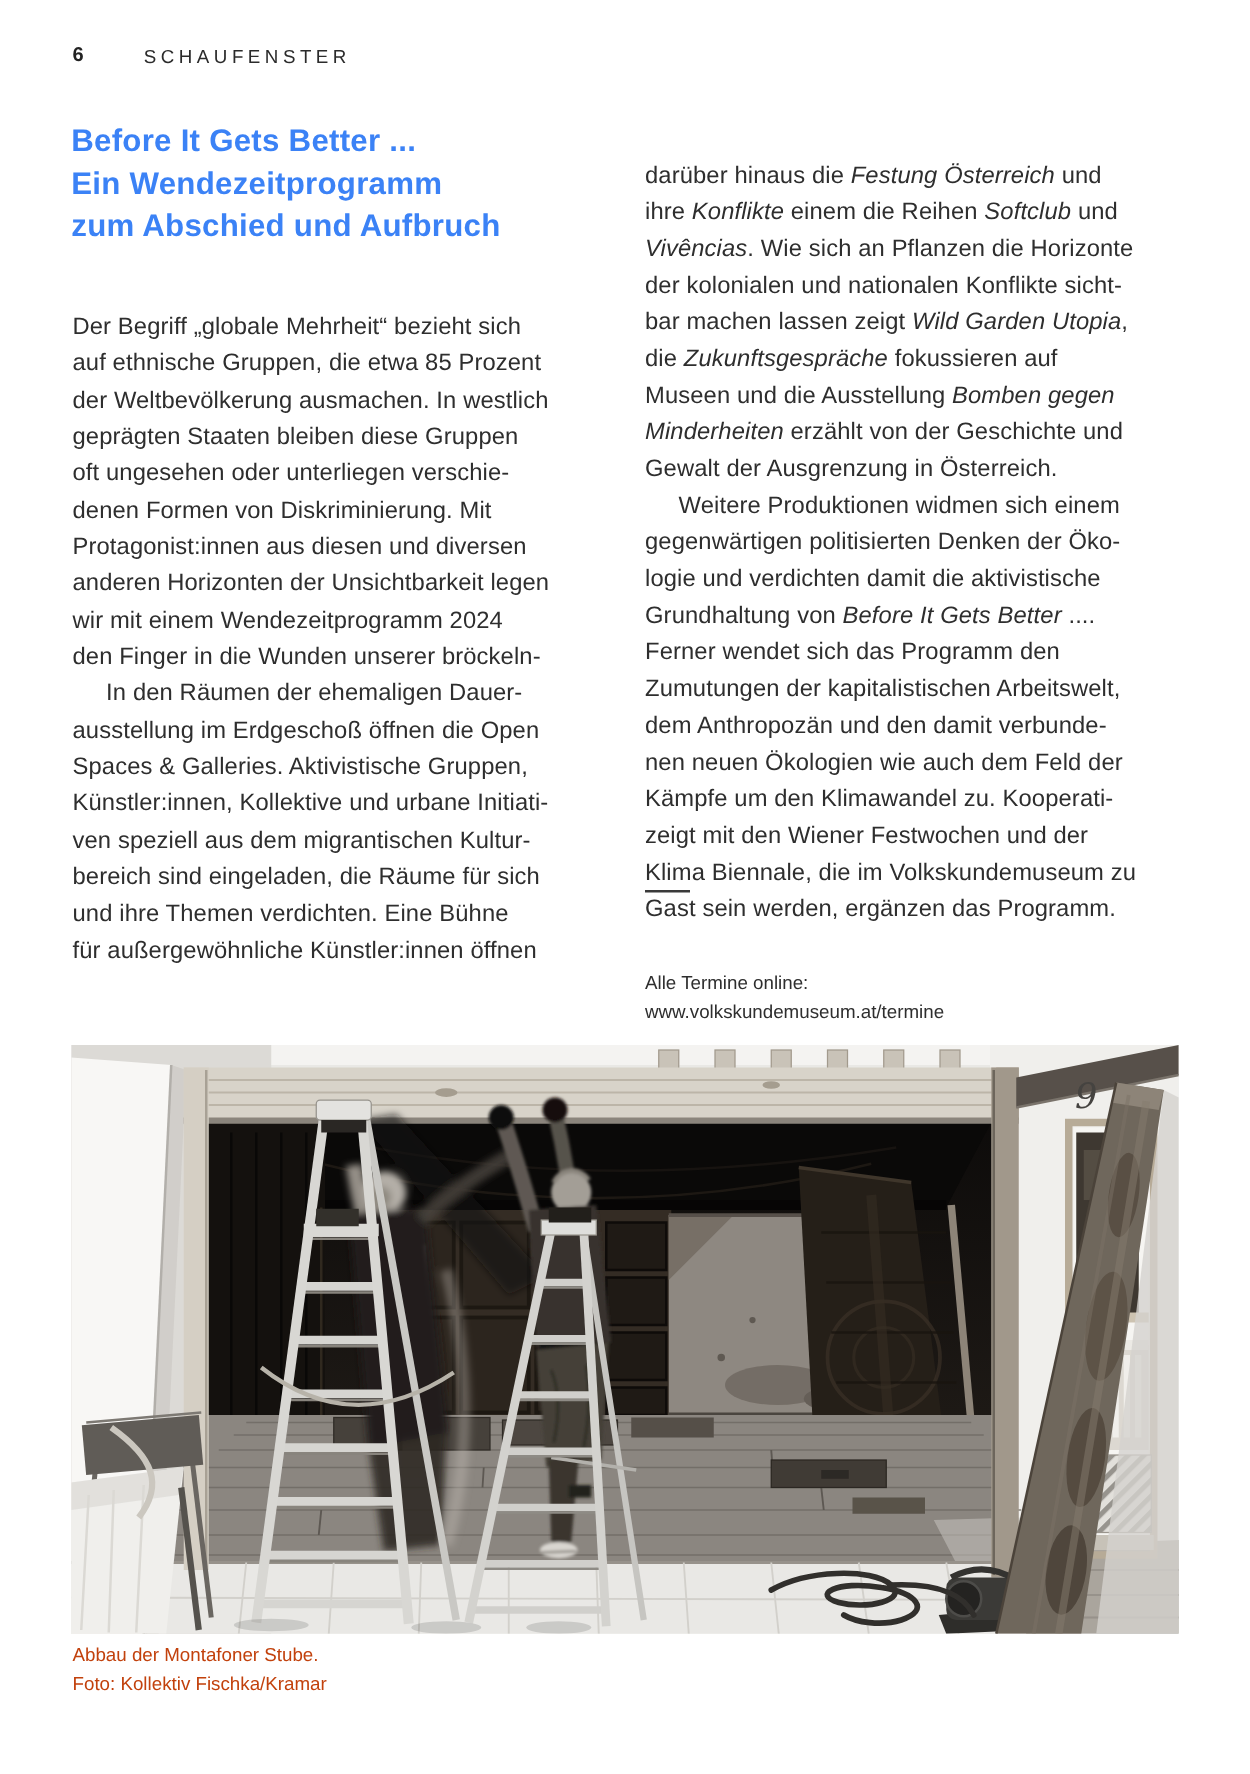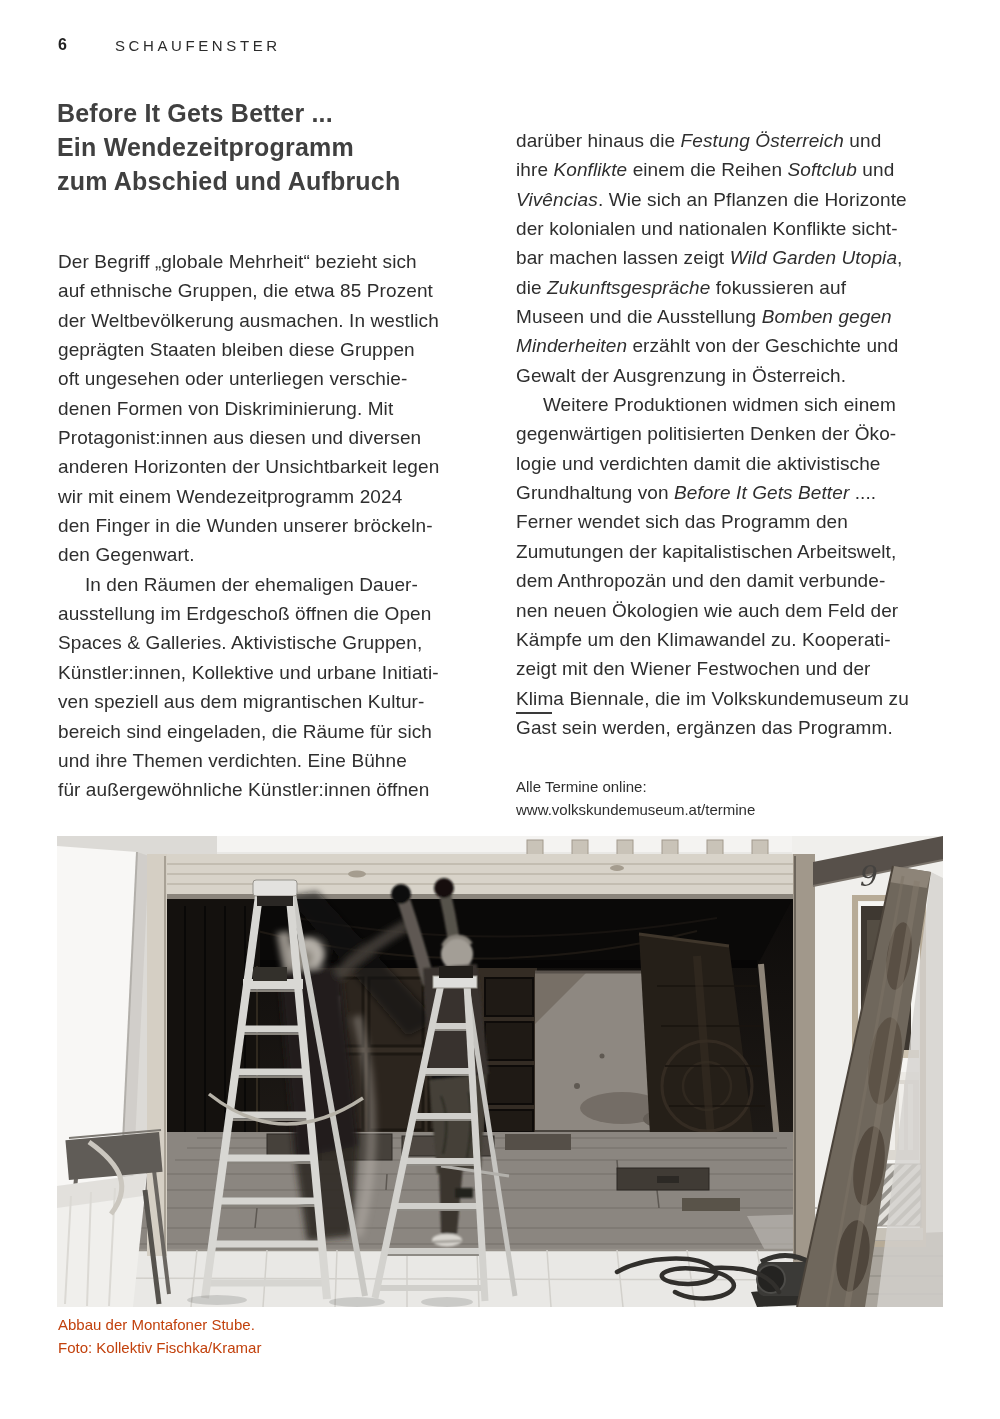--- a/index.html
+++ b/index.html
@@ -3,21 +3,21 @@
 <meta charset="utf-8">
 <style>
   html,body{margin:0;padding:0;background:#ffffff;}
   .page{position:relative;width:1000px;height:1419px;background:#ffffff;overflow:hidden;
         font-family:"Liberation Sans",sans-serif;color:#2e2e2e;}
   .abs{position:absolute;}
   .tl{white-space:pre;}
   em{font-style:italic;}
   .header-num{left:58px;top:36px;font-size:16px;font-weight:700;color:#222;}
   .header-section{left:115px;top:37px;font-size:15px;letter-spacing:3.6px;font-weight:500;color:#2b2b2b;}
-  .title{left:57px;top:96px;font-size:25px;line-height:34px;font-weight:700;color:#404040;letter-spacing:.2px;}
+  .title{left:57px;top:96px;font-size:25px;line-height:34px;font-weight:700;color:#3b82f6;letter-spacing:.2px;}
   .col{font-size:19px;line-height:29.35px;letter-spacing:.1px;color:#2e2e2e;}
   .col-left{left:58px;top:247px;width:420px;}
   .col-right{left:516px;top:100px;width:430px;margin-top:26px;}
   .rule{left:516px;top:712px;width:36px;border-top:2px solid #3a3a3a;height:0;}
   .footnote{left:516px;top:728px;font-size:15px;line-height:22.5px;color:#2e2e2e;margin-top:48px;}
   .figure{left:57px;top:836px;width:886px;height:471px;}
   .figure svg{display:block;}
   .caption{left:58px;top:1314px;font-size:15px;line-height:22.5px;color:#c2410c;}
 </style>
 </head>
@@ -38,21 +38,20 @@
       <div class="tl"><span>Der Begriff „globale Mehrheit“ bezieht sich</span></div>
       <div class="tl"><span>auf ethnische Gruppen, die etwa 85 Prozent</span></div>
       <div class="tl"><span>der Weltbevölkerung ausmachen. In westlich</span></div>
       <div class="tl"><span>geprägten Staaten bleiben diese Gruppen</span></div>
       <div class="tl"><span>oft ungesehen oder unterliegen verschie-</span></div>
       <div class="tl"><span>denen Formen von Diskriminierung. Mit</span></div>
       <div class="tl"><span>Protagonist:innen aus diesen und diversen</span></div>
       <div class="tl"><span>anderen Horizonten der Unsichtbarkeit legen</span></div>
       <div class="tl"><span>wir mit einem Wendezeitprogramm 2024</span></div>
       <div class="tl"><span>den Finger in die Wunden unserer bröckeln-</span></div>
-      <div class="tl"><span>den Gegenwart.</span></div>
       <div class="tl"><span>     In den Räumen der ehemaligen Dauer-</span></div>
       <div class="tl"><span>ausstellung im Erdgeschoß öffnen die Open</span></div>
       <div class="tl"><span>Spaces &amp; Galleries. Aktivistische Gruppen,</span></div>
       <div class="tl"><span>Künstler:innen, Kollektive und urbane Initiati-</span></div>
       <div class="tl"><span>ven speziell aus dem migrantischen Kultur-</span></div>
       <div class="tl"><span>bereich sind eingeladen, die Räume für sich</span></div>
       <div class="tl"><span>und ihre Themen verdichten. Eine Bühne</span></div>
       <div class="tl"><span>für außergewöhnliche Künstler:innen öffnen</span></div>
     </div>
   <div class="abs col col-right">

